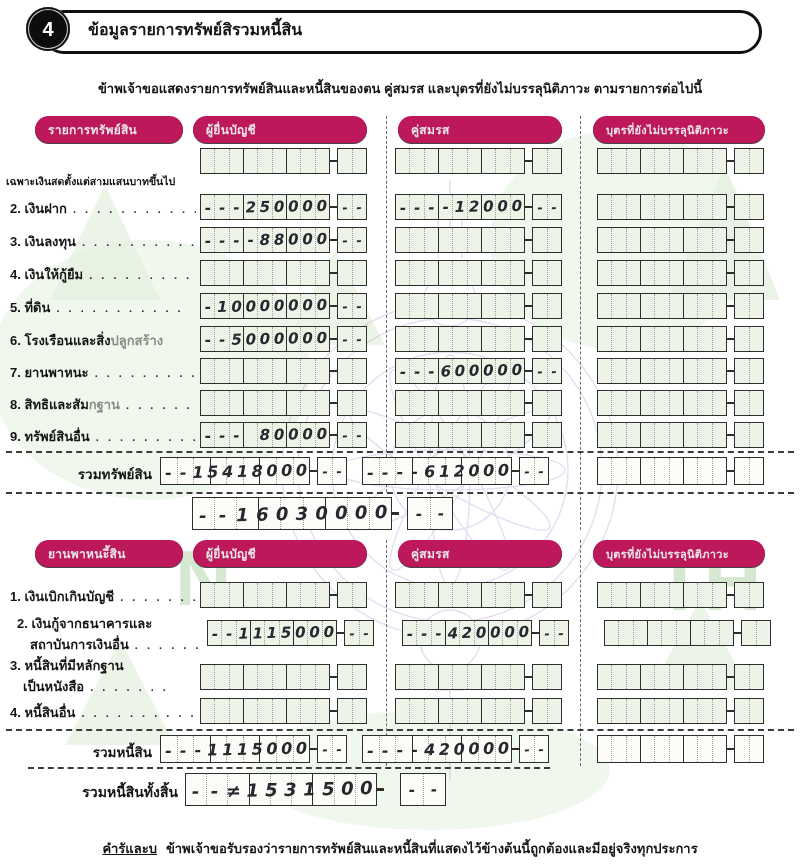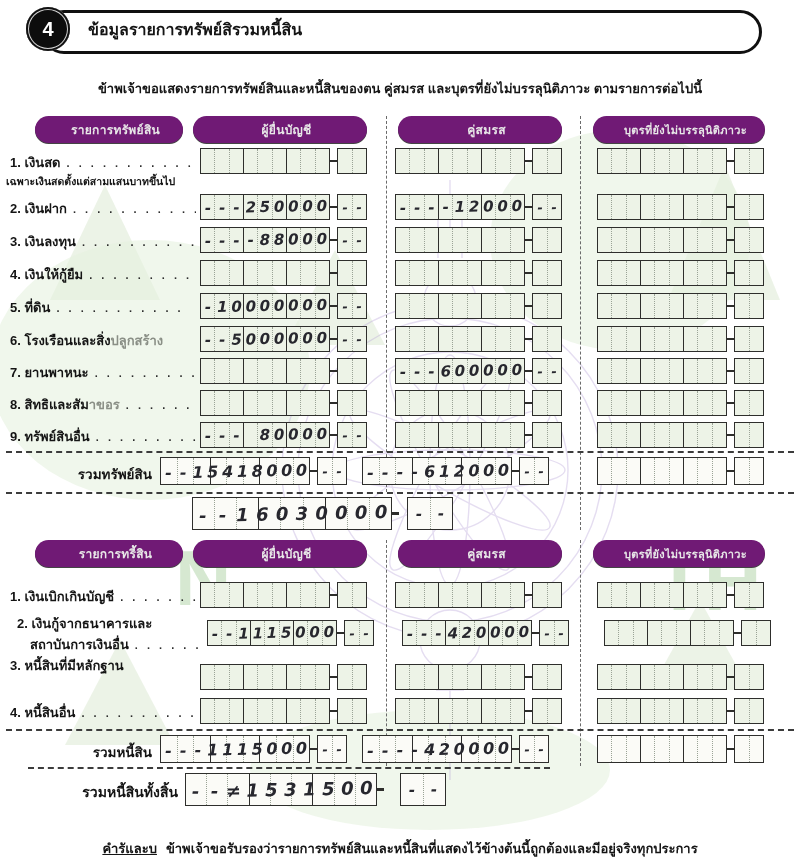--- a/index.html
+++ b/index.html
@@ -13,22 +13,22 @@
   
   .hpill{position:absolute;left:42px;right:38px;top:10px;height:38px;border:3px solid #101010;border-radius:22px;background:#fff;}
   .badge{position:absolute;left:26px;top:7px;width:44px;height:44px;border-radius:50%;background:#0d0d0d;color:#fff;
          display:flex;align-items:center;justify-content:center;font-size:20px;font-weight:bold;
          box-shadow:inset 0 0 0 2px #111, inset 0 0 0 3px #cfcfcf;z-index:3;}
   .htitle{position:absolute;left:88px;top:17px;font-size:16px;font-weight:bold;z-index:3;}
   .subtitle{position:absolute;left:0;top:78px;width:800px;text-align:center;font-size:13px;font-weight:bold;}
 
   
   .pillrow{position:absolute;left:0;width:800px;height:28px;}
-  .pill{position:absolute;top:0;height:27px;background:#701a75;border-radius:14px;display:flex;align-items:center;
-        box-shadow:0 1px 0 #444;justify-content:center;}
+  .pill{position:absolute;top:0;height:27px;background:#be185d;border-radius:14px;display:flex;align-items:center;
+        box-shadow:0 1px 0 #444;}
   .pill span{color:#e8e8e8;font-size:12px;font-weight:bold;padding-left:13px;letter-spacing:.3px;white-space:nowrap;overflow:hidden;}
   .pill.small span{font-size:11px;}
 
   
   .tbody{position:absolute;left:0;width:800px;}
   .frow{position:relative;width:800px;}
   .rlabel{position:absolute;left:10px;width:186px;font-size:13px;font-weight:bold;white-space:nowrap;overflow:hidden;}
   .rlabel .light{color:#8a8f86;margin-top:22px;}
   .rlabel .dots{font-weight:bold;color:#2c2c2c;letter-spacing:3px;font-size:11px;}
   .note{position:absolute;left:6px;font-size:10.5px;font-weight:bold;white-space:nowrap;}
@@ -114,21 +114,20 @@
       <div class="pill" style="left:398px;width:164px">
           <span>คู่สมรส</span>
         </div>
       <div class="pill small" style="left:593px;width:172px">
           <span>บุตรที่ยังไม่บรรลุนิติภาวะ</span>
         </div>
     </div>
 
     <div id="assets-body" class="tbody" style="top:146px">
         <div class="frow" style="height: 46px;">
-          <div class="rlabel" style="top: 6px;"><span>1.</span> <span>เงินสด</span><span class="dots"> . . . . . . . . . . .</span></div>
           <div class="note" style="top: 27px;">เฉพาะเงินสดตั้งแต่สามแสนบาทขึ้นไป</div>
           <div class="vbox" style="left: 200px; top: 2px; width: 130px; height: 26px;">
             <div class="cells">
               <div class="cell"></div>
               <div class="cell"></div>
               <div class="cell g"></div>
               <div class="cell"></div>
               <div class="cell"></div>
               <div class="cell g"></div>
               <div class="cell"></div>
@@ -646,21 +645,21 @@
             <div class="conn"></div>
           </div>
           <div class="vbox" style="left: 734px; top: 2px; width: 30px; height: 26px;">
             <div class="cells">
               <div class="cell"></div>
               <div class="cell"></div>
             </div>
           </div>
         </div>
         <div class="frow" style="height: 32px;">
-          <div class="rlabel" style="top: 6px;"><span>8.</span> <span>สิทธิและสัม</span><span class="light">าขอร</span><span class="dots"> . . . . . . . . . . .</span></div>
+          <div class="rlabel" style="top: 6px;"><span>8.</span> <span>สิทธิและสัม</span><span class="light">กฐาน</span><span class="dots"> . . . . . . . . . . .</span></div>
           <div class="vbox" style="left: 200px; top: 2px; width: 130px; height: 26px;">
             <div class="cells">
               <div class="cell"></div>
               <div class="cell"></div>
               <div class="cell g"></div>
               <div class="cell"></div>
               <div class="cell"></div>
               <div class="cell g"></div>
               <div class="cell"></div>
               <div class="cell"></div>
@@ -932,21 +931,21 @@
           </div>
           <div class="hand" style="font-size: 15px;">
             <span>-</span>
             <span>-</span>
           </div>
         </div>
       </div>
 
     <div class="pillrow" style="top:540px">
       <div class="pill" style="left:35px;width:148px">
-          <span>รายการทรี้สิน</span>
+          <span>ยานพาหนะี้สิน</span>
         </div>
       <div class="pill" style="left:193px;width:174px">
           <span>ผู้ยื่นบัญชี</span>
         </div>
       <div class="pill" style="left:398px;width:164px">
           <span>คู่สมรส</span>
         </div>
       <div class="pill small" style="left:593px;width:172px">
           <span>บุตรที่ยังไม่บรรลุนิติภาวะ</span>
         </div>
@@ -1103,21 +1102,21 @@
             <div class="conn"></div>
           </div>
           <div class="vbox" style="left: 734px; top: 8px; width: 30px; height: 26px;">
             <div class="cells">
               <div class="cell"></div>
               <div class="cell"></div>
             </div>
           </div>
         </div>
         <div class="frow" style="height: 40px;">
-          <div class="rlabel" style="top: 1px;"><span>3.</span> <span>หนี้สินที่มีหลักฐาน</span></div>
+          <div class="rlabel" style="top: 1px;"><span>3.</span> <span>หนี้สินที่มีหลักฐาน</span><span class="l2">เป็นหนังสือ<span class="dots"> . . . . . . .</span></span></div>
           <div class="vbox" style="left: 200px; top: 10px; width: 130px; height: 26px;">
             <div class="cells">
               <div class="cell"></div>
               <div class="cell"></div>
               <div class="cell g"></div>
               <div class="cell"></div>
               <div class="cell"></div>
               <div class="cell g"></div>
               <div class="cell"></div>
               <div class="cell"></div>

